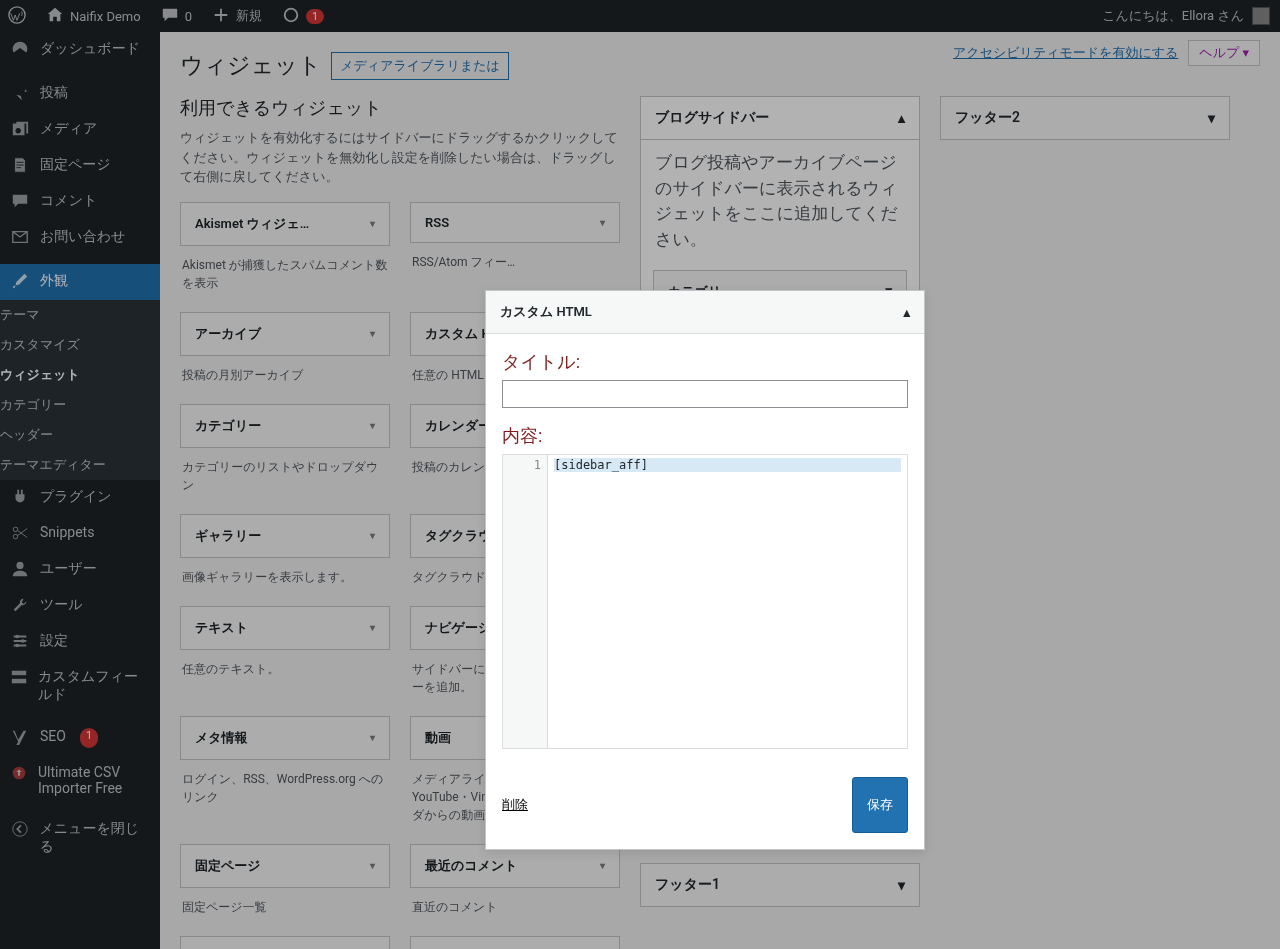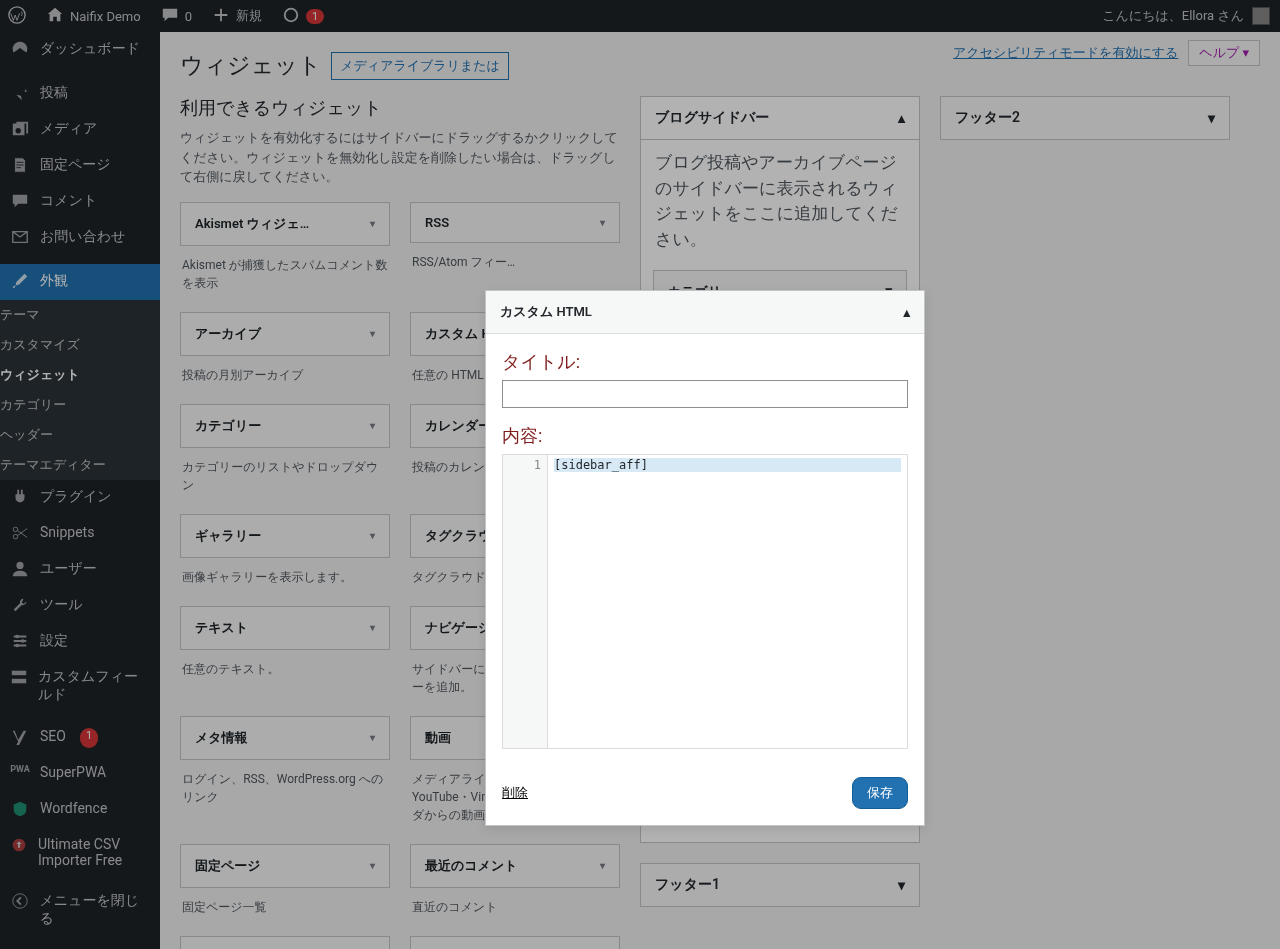--- a/index.html
+++ b/index.html
@@ -47,21 +47,21 @@
 .modal-head { padding: 12px 14px; font-size: 13px; font-weight: 600; display: flex; justify-content: space-between; align-items: center; border-bottom: 1px solid #dcdcde; background: #f6f7f7; }
 .modal-body { padding: 16px; }
 .modal-body label { display: block; font-size: 18px; margin-bottom: 6px; color: #7f1d1d; }
 .modal-body input[type=text] { width: 100%; padding: 4px 8px; border: 1px solid #8c8f94; font-size: 13px; height: 28px; background: #fff; }
 .code-area { border: 1px solid #dcdcde; display: flex; height: 295px; background: #fff; }
 .gutter { width: 45px; background: #f6f7f7; border-right: 1px solid #dcdcde; text-align: right; padding: 3px 6px; font-family: monospace; font-size: 12px; color: #888; }
 .code-text { flex: 1; padding: 3px 6px; font-family: monospace; font-size: 12px; }
 .code-line { background: #d7e9f5; }
 .modal-footer { padding: 12px 16px 16px; display: flex; justify-content: space-between; align-items: center; }
 .delete-link { color: #000000; font-size: 13px; text-decoration: underline; cursor: pointer; }
-.save-btn { background: #2271b1; border: 1px solid #135e96; color: #fff; padding: 6px 14px; font-size: 13px; cursor: pointer; border-radius: 9px; }
+.save-btn { background: #2271b1; border: 1px solid #135e96; color: #fff; padding: 18px 14px; font-size: 13px; cursor: pointer; border-radius: 3px; }
 svg.ic { width: 18px; height: 18px; fill: currentColor; }
 </style>
 </head>
 <body>
 
 <div class="adminbar">
   <div class="adminbar-left">
     <div class="ab-item">
         <span class="ab-icon"><svg class="ic" viewBox="0 0 20 20">
             <circle cx="10" cy="10" r="9" fill="none" stroke="currentColor" stroke-width="1.5"></circle>
@@ -196,30 +196,20 @@
         </svg></span>
       <span>カスタムフィールド</span>
     </div>
   <div style="height:8px"></div>
   <div class="menu-item">
       <span class="menu-icon"><svg class="ic" viewBox="0 0 20 20">
           <path d="M4 3l4 10L14 3h3L9 19H6l2-4L2 3z"></path>
         </svg></span>
       <span>SEO</span>
       <span class="menu-badge">1</span>
-    </div>
-  <div class="menu-item">
-      <span class="menu-icon" style="font-size:9px;font-weight:bold">PWA</span>
-      <span>SuperPWA</span>
-    </div>
-  <div class="menu-item">
-      <span class="menu-icon"><svg class="ic" viewBox="0 0 20 20">
-          <path d="M10 2l7 3v5c0 5-3 7-7 8-4-1-7-3-7-8V5z" fill="#2a8"></path>
-        </svg></span>
-      <span>Wordfence</span>
     </div>
   <div class="menu-item">
       <span class="menu-icon"><svg class="ic" viewBox="0 0 20 20">
           <circle cx="10" cy="10" r="7" fill="#c44"></circle>
           <path d="M10 6l3 3h-2v4H9v-4H7z" fill="#fff"></path>
         </svg></span>
       <span>Ultimate CSV Importer Free</span>
     </div>
   <div style="height:8px"></div>
   <div class="menu-item">

